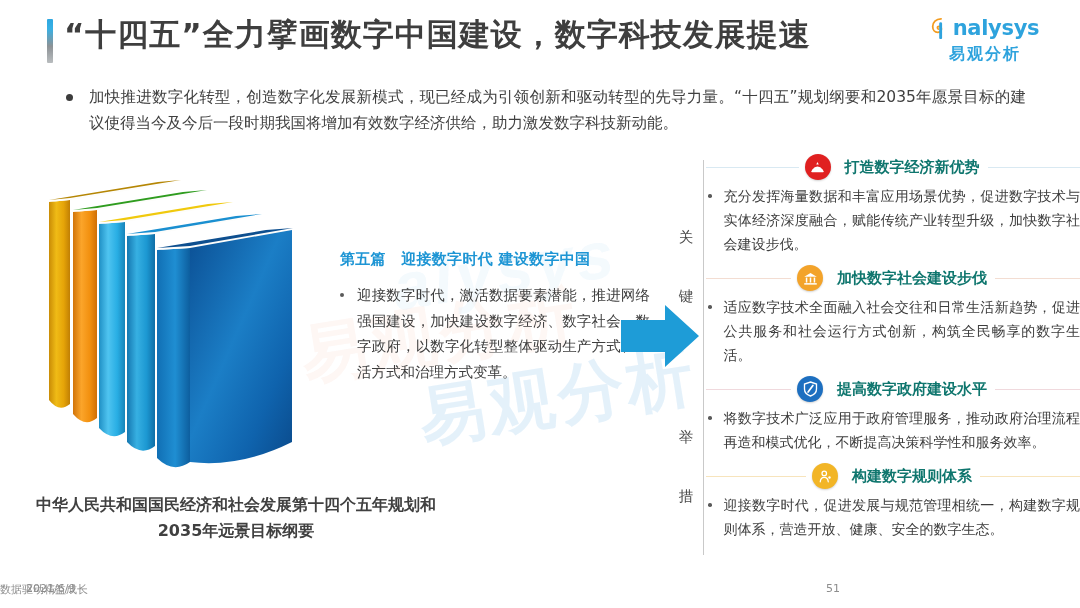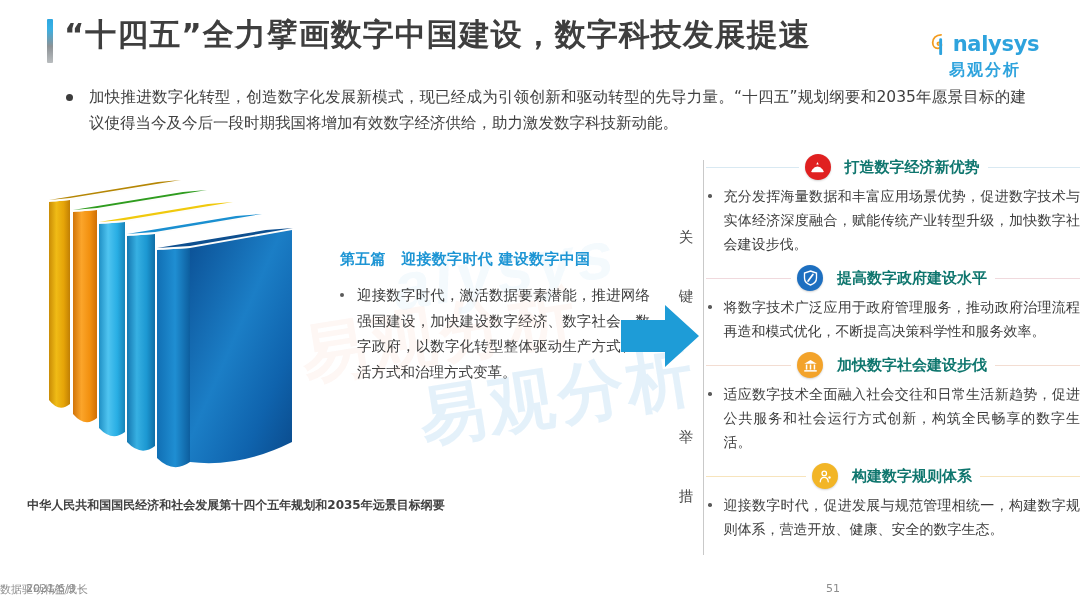--- a/index.html
+++ b/index.html
@@ -30,21 +30,21 @@
     position:absolute;left:47px;top:19px;width:6px;height:44px;
     background:linear-gradient(180deg,#2ea7e0 0%,#38b0e4 22%,#8d9296 62%,#b9bdbf 100%);
     border-radius:1px;
   }
   .title{
     position:absolute;left:64px;top:14px;
     font-size:31px;font-weight:bold;color:#3e3e3e;
     letter-spacing:1px;white-space:nowrap;
     font-family:"DejaVu Sans","Liberation Sans",sans-serif;
   }
-  .logo{position:absolute;right:30px;top:13px;width:130px;height:56px;text-align:center;margin-top:16px;}
+  .logo{position:absolute;right:30px;top:13px;width:130px;height:56px;text-align:center;}
   .logo-row{display:flex;align-items:center;justify-content:center;height:30px;}
   .logo-mark{width:21px;height:22px;margin-right:1px;}
   .logo-word{
     font-size:21px;font-weight:bold;color:#2ea3dd;letter-spacing:-.3px;
     font-family:"DejaVu Sans","Liberation Sans",sans-serif;
   }
   .logo-cn{
     font-size:16px;font-weight:bold;color:#2ea3dd;letter-spacing:2px;
     margin-top:1px;font-family:"DejaVu Sans","Liberation Sans",sans-serif;
   }
@@ -59,21 +59,21 @@
     font-size:15.5px;line-height:26px;color:#404040;text-align:justify;
     font-family:"DejaVu Sans","Liberation Sans",sans-serif;
   }
 
   
   .books{position:absolute;left:40px;top:170px;width:270px;height:320px;z-index:3;}
 
   
   .caption{
     position:absolute;left:26px;top:492px;width:420px;z-index:4;
-    text-align:center;font-size:12px;font-weight:bold;line-height:26px;
+    text-align:center;font-size:16px;font-weight:bold;line-height:26px;
     color:#404040;font-family:"DejaVu Sans","Liberation Sans",sans-serif;
   }
 
   
   .center{position:absolute;left:340px;top:250px;width:310px;z-index:4;}
   .center-head{
     font-size:15px;font-weight:bold;color:#1d95d4;margin-bottom:14px;
     letter-spacing:.3px;white-space:nowrap;
     font-family:"DejaVu Sans","Liberation Sans",sans-serif;
   }
@@ -269,38 +269,20 @@
             <path d="M10 7 L12 3 L14 7 Z" fill="#fff"></path>
             <rect x="2" y="17" width="20" height="2.6" rx="1.3" fill="#fff"></rect>
           </svg>
         </div>
         <div class="sec-title">打造数字经济新优势</div>
         <div class="rule" style="background:#d9e9f2;"></div>
       </div>
       <div class="sec-body">
         <div class="s-dot"></div>
         <div class="s-txt">充分发挥海量数据和丰富应用场景优势，促进数字技术与实体经济深度融合，赋能传统产业转型升级，加快数字社会建设步伐。</div>
-      </div>
-    </div>
-
-    <div class="sec">
-      <div class="sec-head">
-        <div class="rule" style="background:#f0d9dd;"></div>
-        <div class="badge" style="background:#1d6fc0;">
-          <svg width="15" height="16" viewBox="0 0 22 24">
-            <path d="M11 1.5 L20 4.6 L20 12 Q20 19.5 11 22.5 Q2 19.5 2 12 L2 4.6 Z" fill="none" stroke="#fff" stroke-width="2"></path>
-            <path d="M7.4 16.6 L14.6 6.6" stroke="#fff" stroke-width="2.6" stroke-linecap="round"></path>
-          </svg>
-        </div>
-        <div class="sec-title">提高数字政府建设水平</div>
-        <div class="rule" style="background:#f0d9dd;"></div>
-      </div>
-      <div class="sec-body">
-        <div class="s-dot"></div>
-        <div class="s-txt">将数字技术广泛应用于政府管理服务，推动政府治理流程再造和模式优化，不断提高决策科学性和服务效率。</div>
       </div>
     </div>
 
     <div class="sec">
       <div class="sec-head">
         <div class="rule" style="background:#f3ddd2;"></div>
         <div class="badge" style="background:#f3a32a;">
           <svg width="15" height="15" viewBox="0 0 24 24">
             <path d="M12 3 L22 9 L2 9 Z" fill="#fff"></path>
             <rect x="4.5" y="10.5" width="2.4" height="8" fill="#fff"></rect>
@@ -313,20 +295,38 @@
         <div class="rule" style="background:#f3ddd2;"></div>
       </div>
       <div class="sec-body">
         <div class="s-dot"></div>
         <div class="s-txt">适应数字技术全面融入社会交往和日常生活新趋势，促进公共服务和社会运行方式创新，构筑全民畅享的数字生活。</div>
       </div>
     </div>
 
     <div class="sec">
       <div class="sec-head">
+        <div class="rule" style="background:#f0d9dd;"></div>
+        <div class="badge" style="background:#1d6fc0;">
+          <svg width="15" height="16" viewBox="0 0 22 24">
+            <path d="M11 1.5 L20 4.6 L20 12 Q20 19.5 11 22.5 Q2 19.5 2 12 L2 4.6 Z" fill="none" stroke="#fff" stroke-width="2"></path>
+            <path d="M7.4 16.6 L14.6 6.6" stroke="#fff" stroke-width="2.6" stroke-linecap="round"></path>
+          </svg>
+        </div>
+        <div class="sec-title">提高数字政府建设水平</div>
+        <div class="rule" style="background:#f0d9dd;"></div>
+      </div>
+      <div class="sec-body">
+        <div class="s-dot"></div>
+        <div class="s-txt">将数字技术广泛应用于政府管理服务，推动政府治理流程再造和模式优化，不断提高决策科学性和服务效率。</div>
+      </div>
+    </div>
+
+    <div class="sec">
+      <div class="sec-head">
         <div class="rule" style="background:#f7e4bc;"></div>
         <div class="badge" style="background:#f2b526;">
           <svg width="15" height="15" viewBox="0 0 24 24">
             <circle cx="10" cy="7" r="3.6" fill="none" stroke="#fff" stroke-width="2"></circle>
             <path d="M3.6 20.5 Q4.2 13.4 10 13.4 Q15.8 13.4 16.4 20.5" fill="none" stroke="#fff" stroke-width="2" stroke-linecap="round"></path>
             <circle cx="18.4" cy="13.6" r="1.9" fill="#fff"></circle>
           </svg>
         </div>
         <div class="sec-title">构建数字规则体系</div>
         <div class="rule" style="background:#f7e4bc;"></div>

